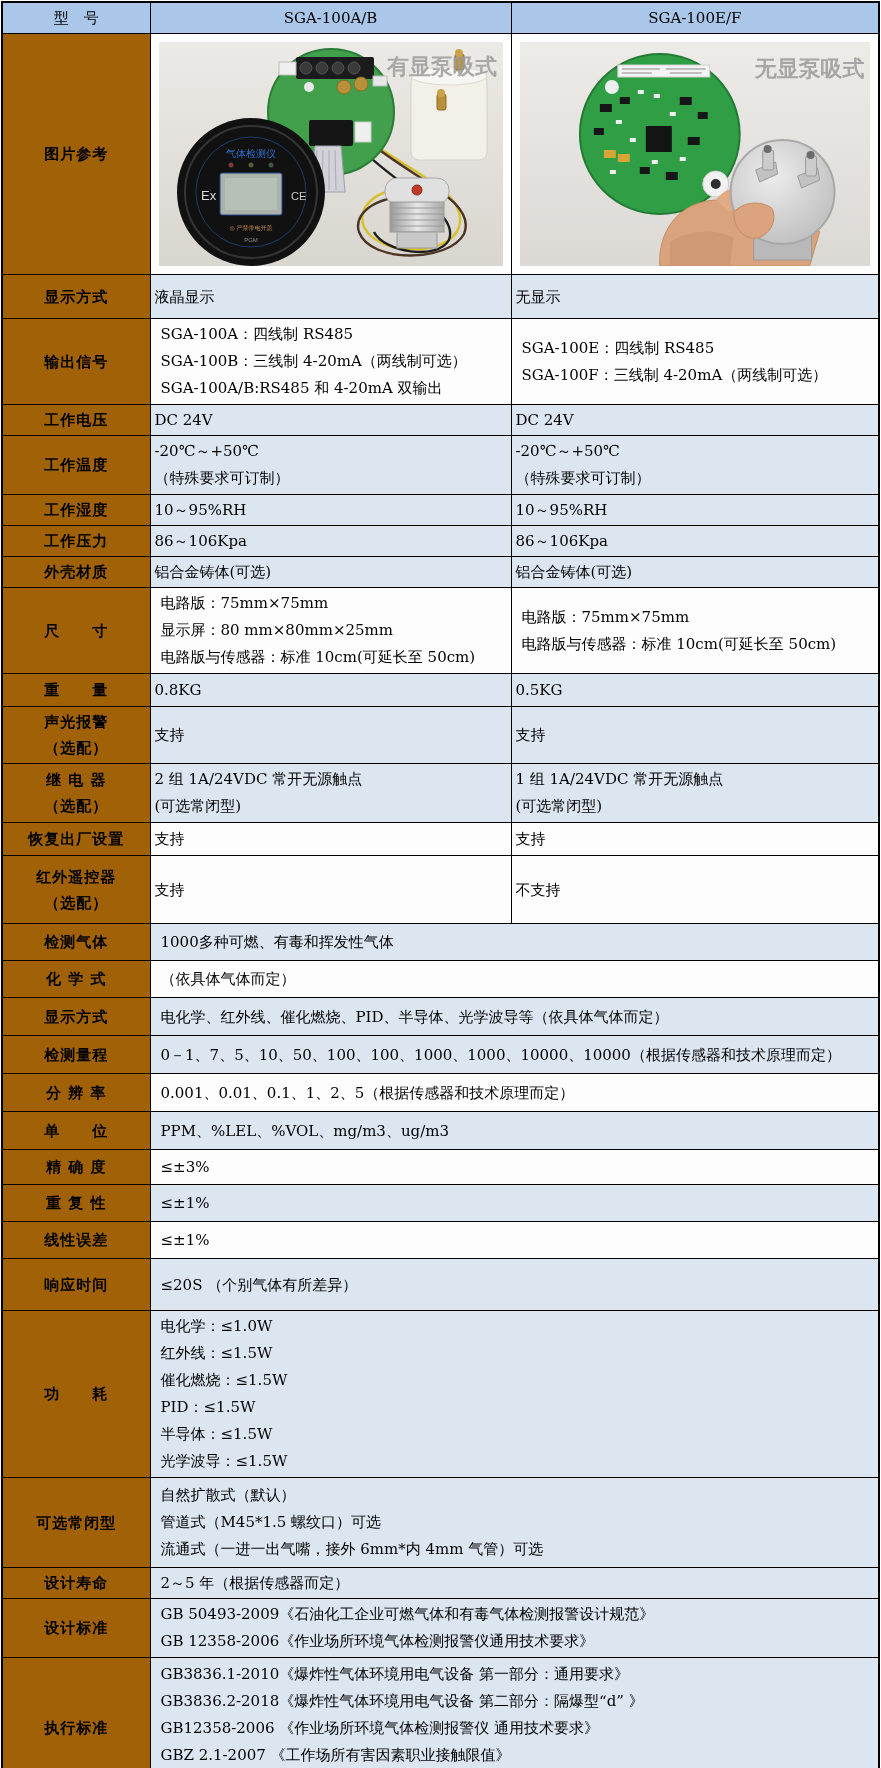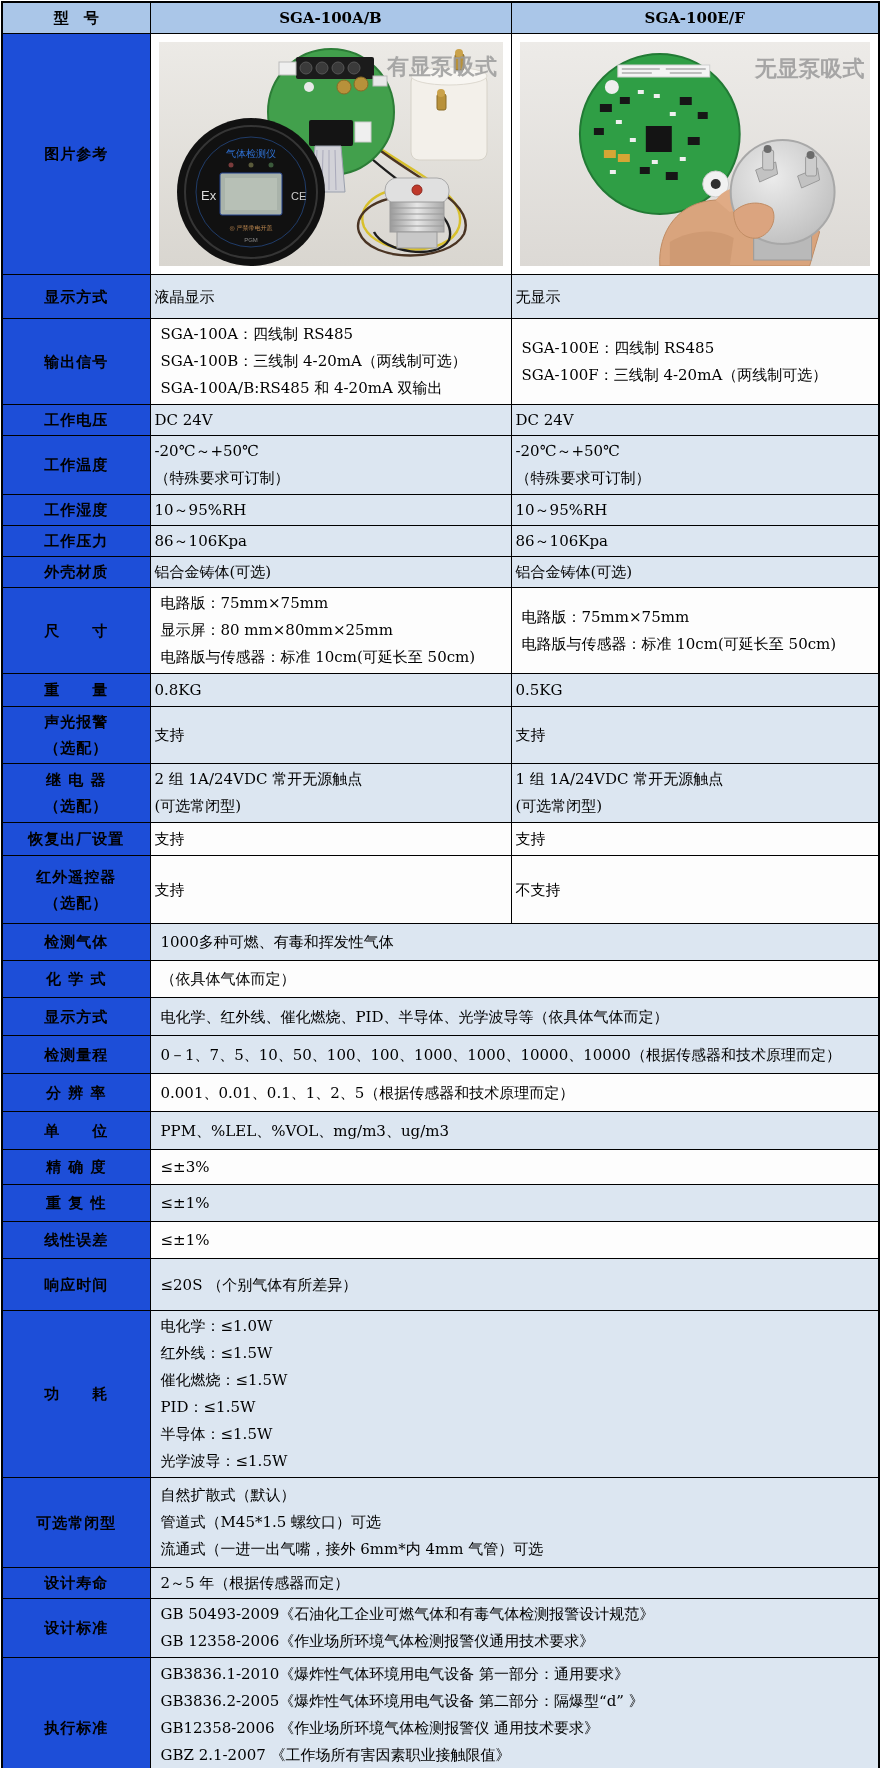--- a/index.html
+++ b/index.html
@@ -4,22 +4,22 @@
 <style>
   html,body{margin:0;padding:0;background:#ffffff;}
   body{width:881px;font-family:"DejaVu Serif","Liberation Serif",serif;color:#000;}
   table{border-collapse:collapse;table-layout:fixed;width:879px;margin:1px;
         border:2px solid #000;}
   td{border:1px solid #000;overflow:hidden;font-size:15px;line-height:26px;
      vertical-align:middle;padding:2px 4px;}
   col.c-label{width:148px;}
   col.c-a{width:361px;}
   col.c-b{width:368px;}
-  .hdr{background:#aac6e8;font-weight:bold;text-align:center;font-size:15px;}
-  .lab{background:#1d4ed8;text-align:center;font-weight:600;font-size:15px;
+  .hdr{background:#aac6e8;font-weight:normal;text-align:center;font-size:15px;}
+  .lab{background:#a16207;text-align:center;font-weight:600;font-size:15px;
        letter-spacing:1px;}
   .lblue{background:#dce6f1;}
   .white{background:#fdfdfd;}
   .c{text-align:left;}
   .l{text-align:left;padding-left:10px;}
   .v div{line-height:27px;}
   .photo-cell{background:#ffffff;padding:8px;vertical-align:middle;}
   .photo-cell svg{display:block;width:100%;height:224px;}
   .wm{font-family:"Liberation Sans",sans-serif;font-weight:600;}
 </style>
@@ -400,21 +400,21 @@
   <td class="lblue l v" colspan="2">
     <div>GB 50493-2009《石油化工企业可燃气体和有毒气体检测报警设计规范》</div>
     <div>GB 12358-2006《作业场所环境气体检测报警仪通用技术要求》</div>
   </td>
 </tr>
 
 <tr style="height:142px">
   <td class="lab">执行标准</td>
   <td class="lblue l v" colspan="2">
     <div>GB3836.1-2010《爆炸性气体环境用电气设备 第一部分：通用要求》</div>
-    <div>GB3836.2-2005《爆炸性气体环境用电气设备 第二部分：隔爆型“d” 》</div>
+    <div>GB3836.2-2018《爆炸性气体环境用电气设备 第二部分：隔爆型“d” 》</div>
     <div>GB12358-2006 《作业场所环境气体检测报警仪 通用技术要求》</div>
     <div>GBZ 2.1-2007 《工作场所有害因素职业接触限值》</div>
     <div>Q/SGA 01-2014《深国安电子科技有限公司企业执行标准》</div>
   </td>
 </tr>
 
 </tbody>
   </table>
 
 </body></html>

